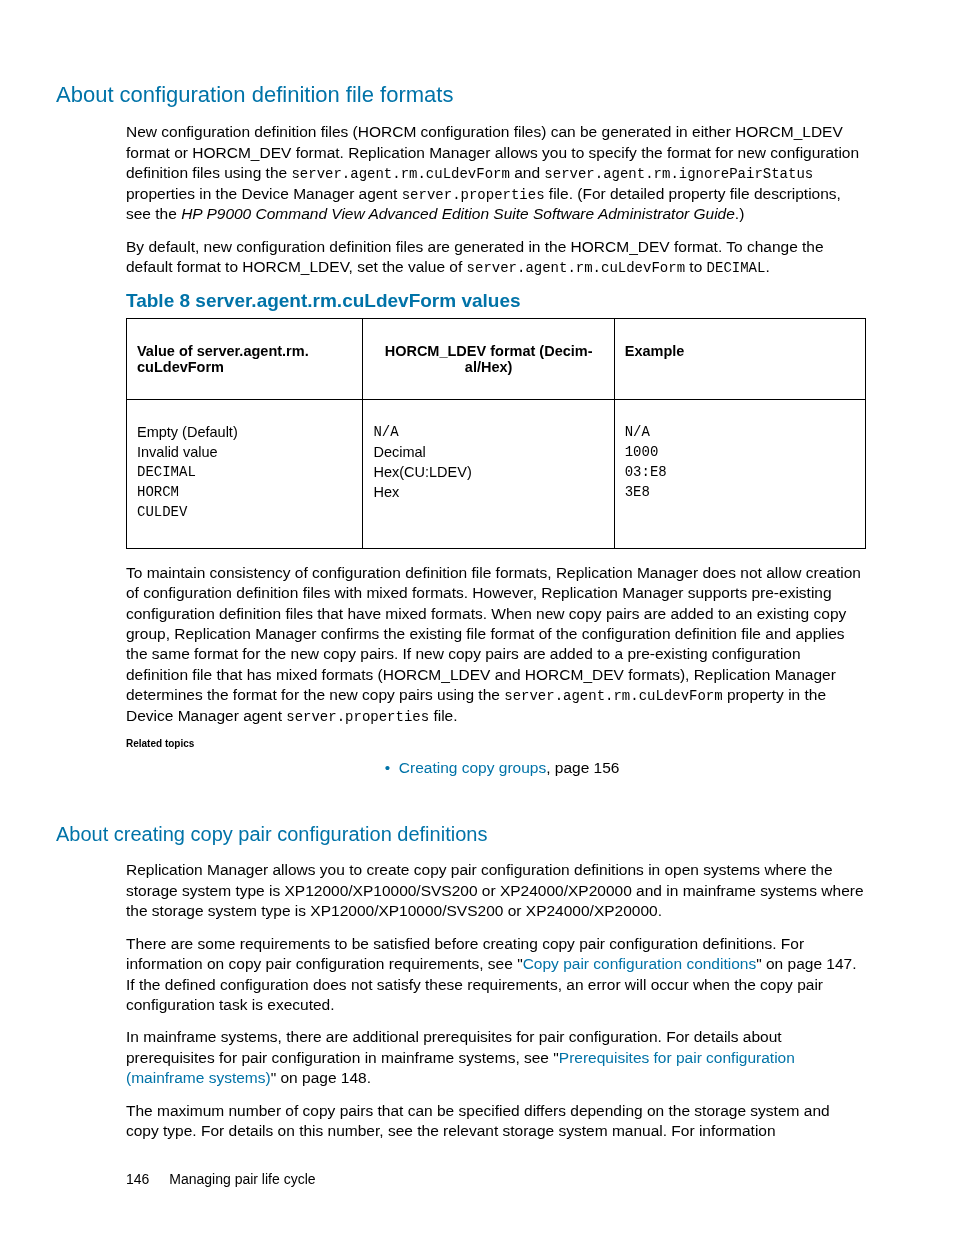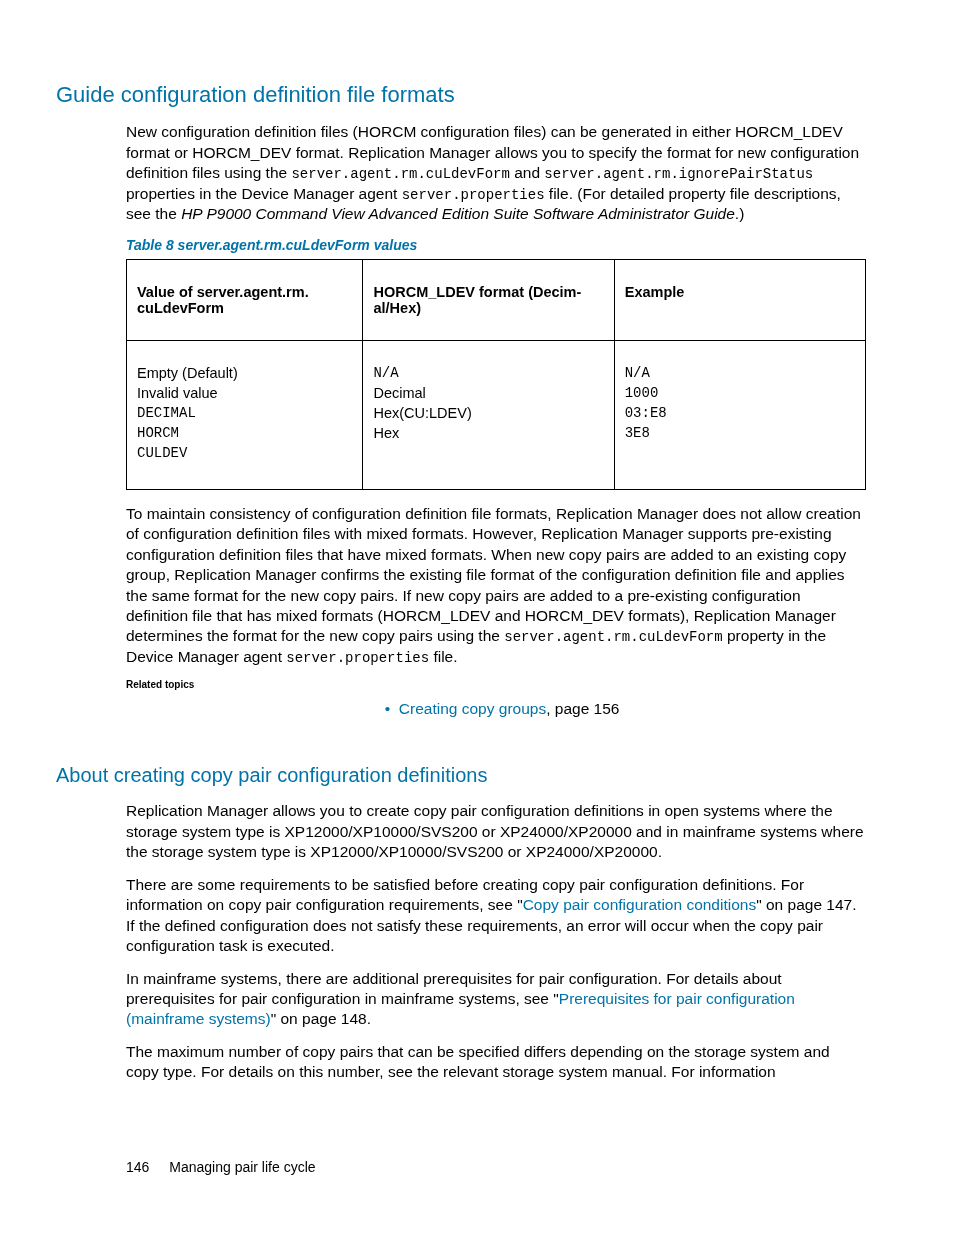--- a/index.html
+++ b/index.html
@@ -35,24 +35,23 @@
     margin: 0 0 12px 0;
   }
   .mono {
     font-family: "Courier New", monospace;
     font-size: 14px;
   }
   .italic { font-style: italic; }
   .link { color: #0073a8; }
   .table-caption {
     color: #0073a8;
-    font-size: 14px;
+    font-size: 19px;
     font-weight: 700;
     margin: 6px 0 6px 0;
-    font-style: italic;
   }
   table.data {
     border-collapse: collapse;
     width: 100%;
     margin-bottom: 14px;
   }
   table.data th, table.data td {
     border: 1.5px solid #000;
     padding: 24px 10px;
     text-align: left;
@@ -75,50 +74,53 @@
   ul.related li::before {
     content: "•";
     color: #0073a8;
     display: inline-block;
     width: 14px;
     margin-left: -14px;
   }
   ul.related li { font-size: 15.5px; }
   .footer {
     position: absolute;
-    bottom: 60px;
+    bottom: 48px;
     left: 126px;
     font-size: 14px;
   }
   .footer .pgnum { margin-right: 16px; }
 </style>
 </head>
 <body>
 
 <div class="page">
 
-  <div class="h2 first">Guide configuration definition file formats</div>
+  <div class="h2 first">About configuration definition file formats</div>
 
   <div class="body-block">
 
     <p>
       <span>New configuration definition files (HORCM configuration files) can be generated in either HORCM_LDEV format or HORCM_DEV format. Replication Manager allows you to specify the format for new configuration definition files using the </span><span class="mono">server.agent.rm.cuLdevForm</span><span> and </span><span class="mono">server.agent.rm.ignorePairStatus</span><span> properties in the Device Manager agent </span><span class="mono">server.properties</span><span> file. (For detailed property file descriptions, see the </span><span class="italic">HP P9000 Command View Advanced Edition Suite Software Administrator Guide</span><span>.)</span>
     </p>
 
+    <p>
+      <span>By default, new configuration definition files are generated in the HORCM_DEV format. To change the default format to HORCM_LDEV, set the value of </span><span class="mono">server.agent.rm.cuLdevForm</span><span> to </span><span class="mono">DECIMAL</span><span>.</span>
+    </p>
 
     <div class="table-caption">Table 8 server.agent.rm.cuLdevForm values</div>
 
     <table class="data">
       <thead>
         <tr>
           <th style="width:32%;">
             <span>Value of server.agent.rm.</span><br>
             <span>cuLdevForm</span>
           </th>
-          <th style="width:34%;">
+          <th style="width:34%;text-align:center;">
             <span>HORCM_LDEV format (Decim-</span><br>
             <span>al/Hex)</span>
           </th>
           <th>Example</th>
         </tr>
       </thead>
       <tbody>
         <tr>
           <td>
             <div class="cell-line">Empty (Default)</div>

